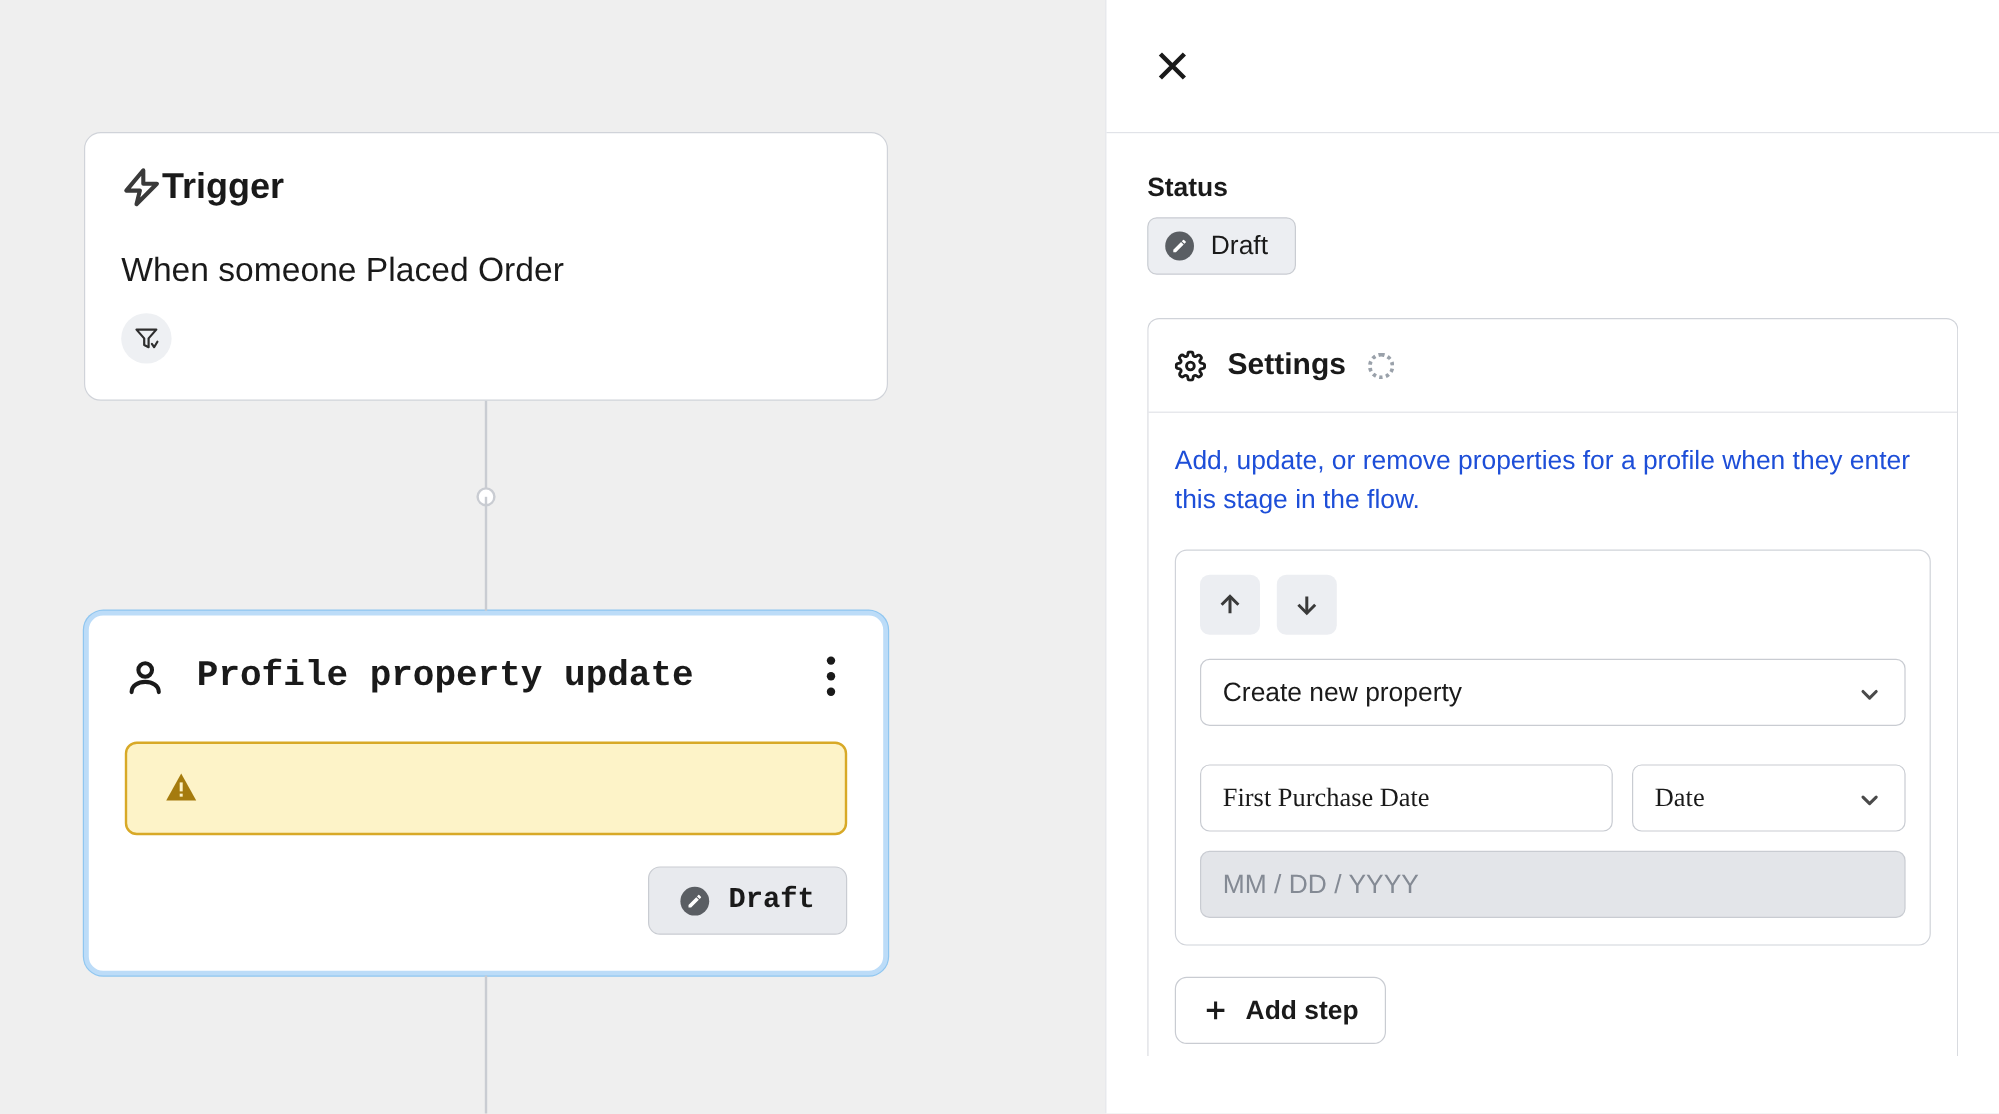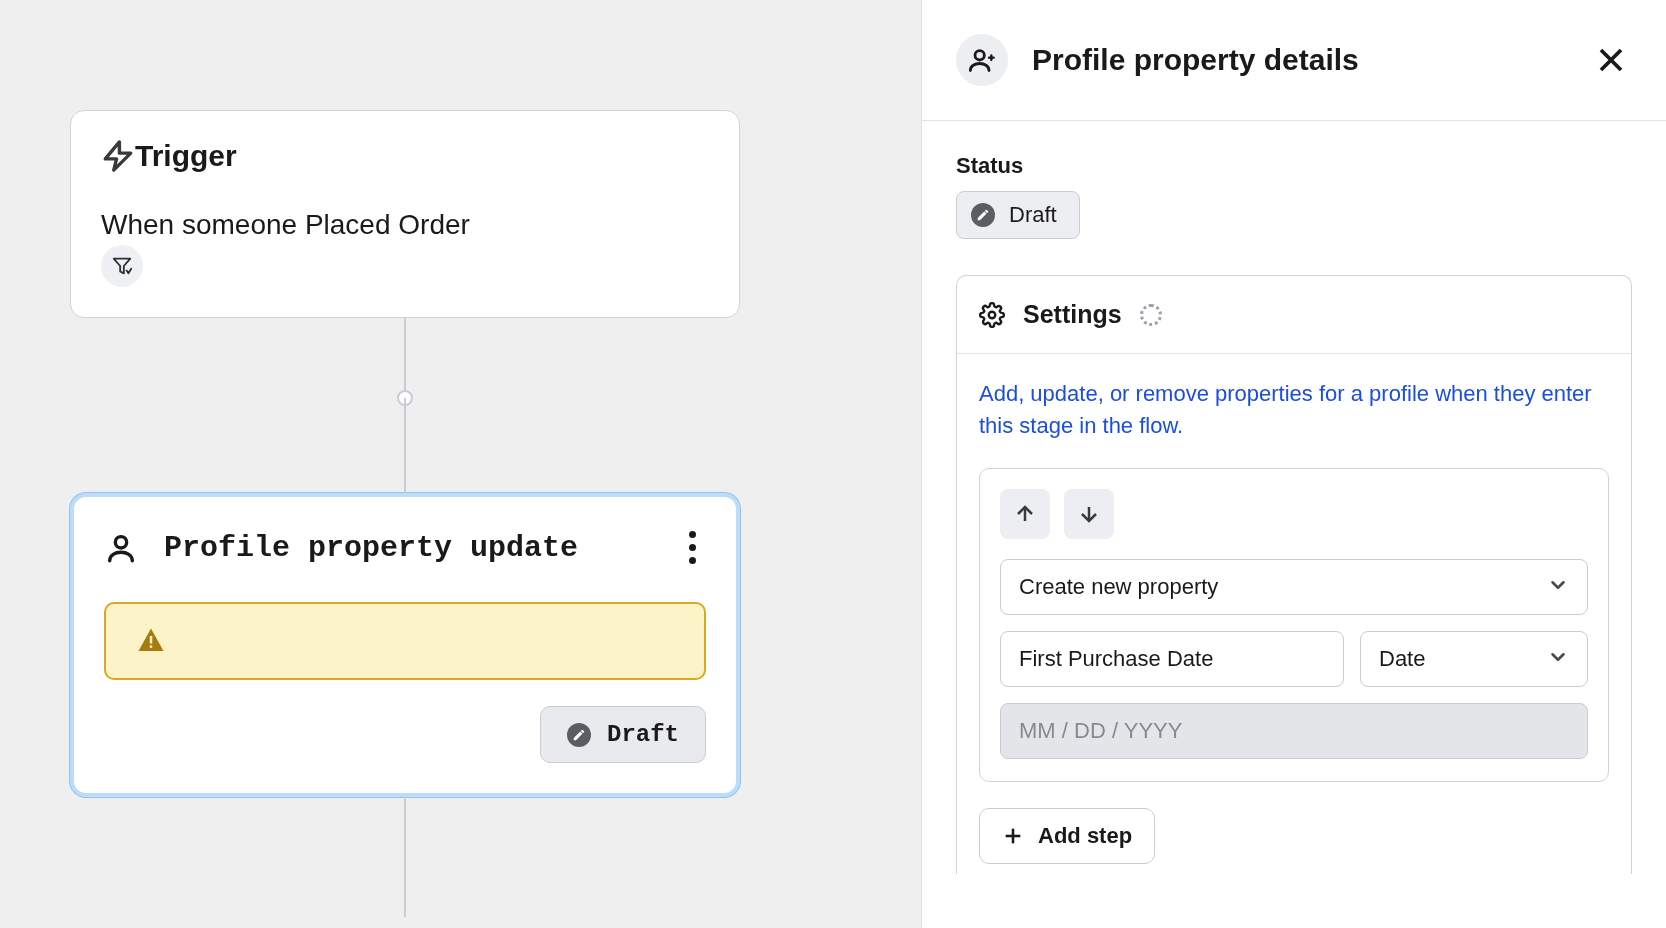--- a/index.html
+++ b/index.html
@@ -38,21 +38,21 @@
   }
   .trigger-header .icon-wrap { color: #3a3a3a; }
   .trigger-title {
     font-size: 30px;
     font-weight: 700;
   }
   .trigger-desc {
     font-size: 28px;
     font-weight: 500;
     color: #1a1a1a;
-    margin-bottom: 4px;
+    margin-bottom: 20px;
   }
   .filter-chip {
     width: 42px;
     height: 42px;
     background: #eef0f3;
     border-radius: 50%;
     display: flex;
     align-items: center;
     justify-content: center;
   }
@@ -245,30 +245,31 @@
     cursor: pointer;
   }
   .sq-btn svg { width: 24px; height: 24px; stroke:#3a3a3a; stroke-width:2.5; fill:none; }
 
   .select-like {
     border: 1px solid #c9ccd2;
     border-radius: 8px;
     padding: 14px 18px;
     font-size: 22px;
     display: flex;
-    align-items: flex-start;
+    align-items: flex-end;
     justify-content: space-between;
     background: #fff;
     cursor: pointer;
   }
   .select-like .chev { color:#4a4a4a; }
   .row-2col {
     display: flex;
     gap: 16px;
-    margin-top: 16px;
+    margin-top: 32px;
+    font-family: Liberation Serif, serif;
   }
   .row-2col .select-like:first-child { flex: 1; }
   .row-2col .select-like:last-child { width: 228px; }
 
   .date-field {
     margin-top: 16px;
     border: 1px solid #c9ccd2;
     background: #e3e5e9;
     border-radius: 8px;
     padding: 14px 18px;
@@ -378,30 +379,20 @@
 
   <div style="width:670px; display:flex; flex-direction:column; align-items:center;">
     <div class="connector bottom"></div>
   </div>
 
 </div>
 
 <div class="side-panel">
 
   <div class="panel-header">
-    <div class="panel-header-left">
-      <div class="hdr-icon-circle">
-        <svg width="28" height="28" viewBox="0 0 24 24" fill="none" stroke="#1a1a1a" stroke-width="2.4" stroke-linecap="round" stroke-linejoin="round">
-          <circle cx="10" cy="8" r="4"></circle>
-          <path d="M2 21c0-4 4-6 8-6s8 2 8 6"></path>
-          <path d="M18 10 l4 0 M20 8 l0 4" stroke-width="2"></path>
-        </svg>
-      </div>
-      <div class="panel-title">Profile property details</div>
-    </div>
     <div class="close-btn">
       <svg viewBox="0 0 24 24" fill="none">
           <path d="M4 4 L20 20 M20 4 L4 20"></path>
         </svg>
     </div>
   </div>
 
   <div class="panel-body">
     <div class="status-label">Status</div>
     <div class="status-chip">

